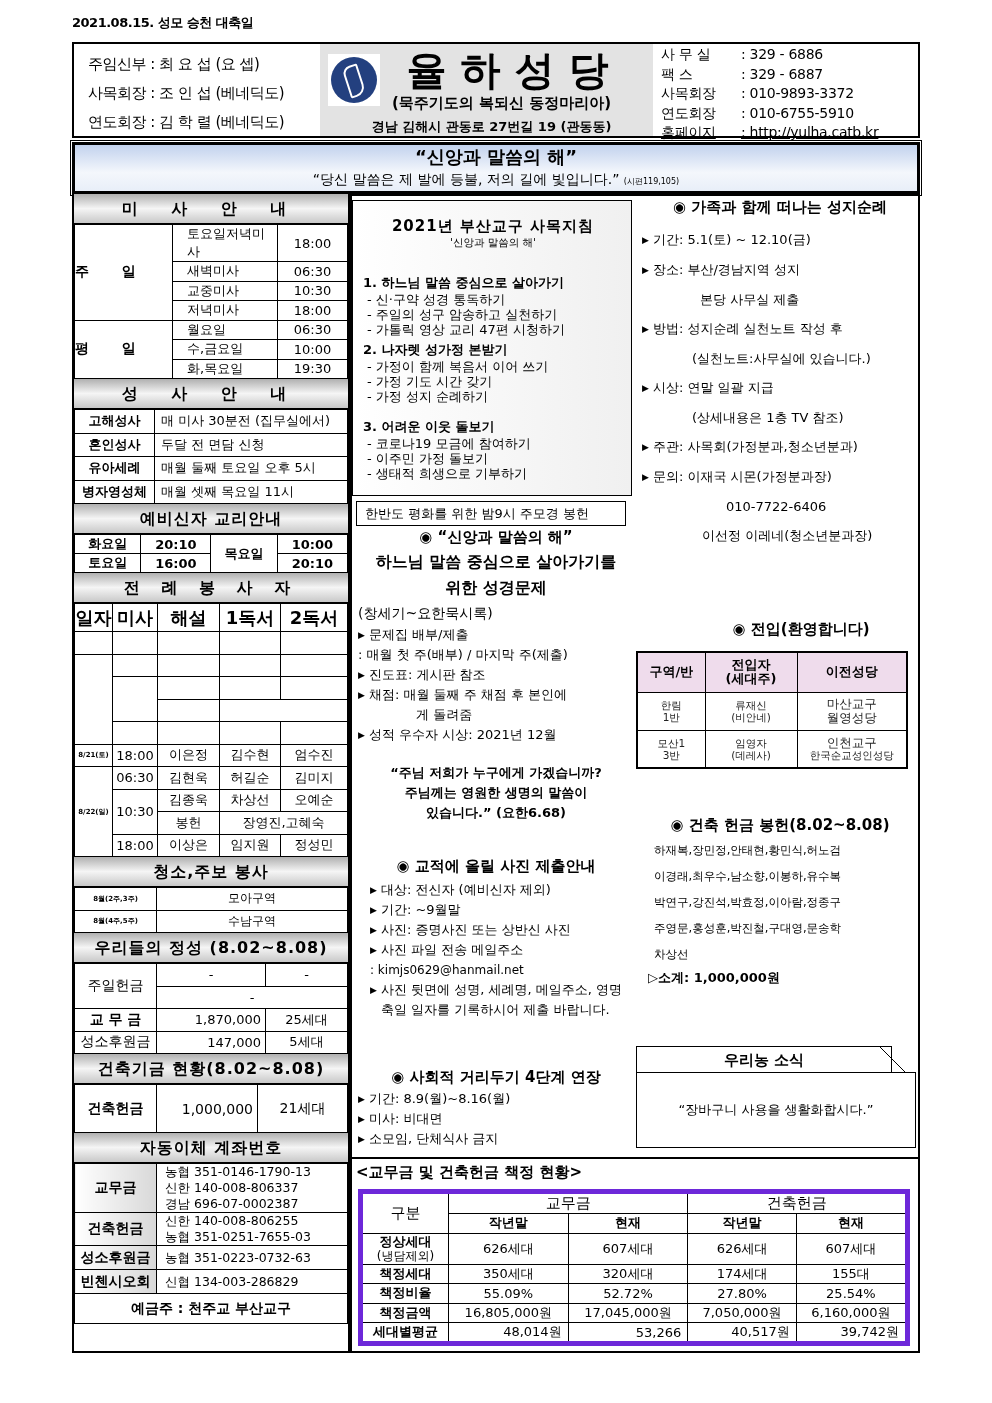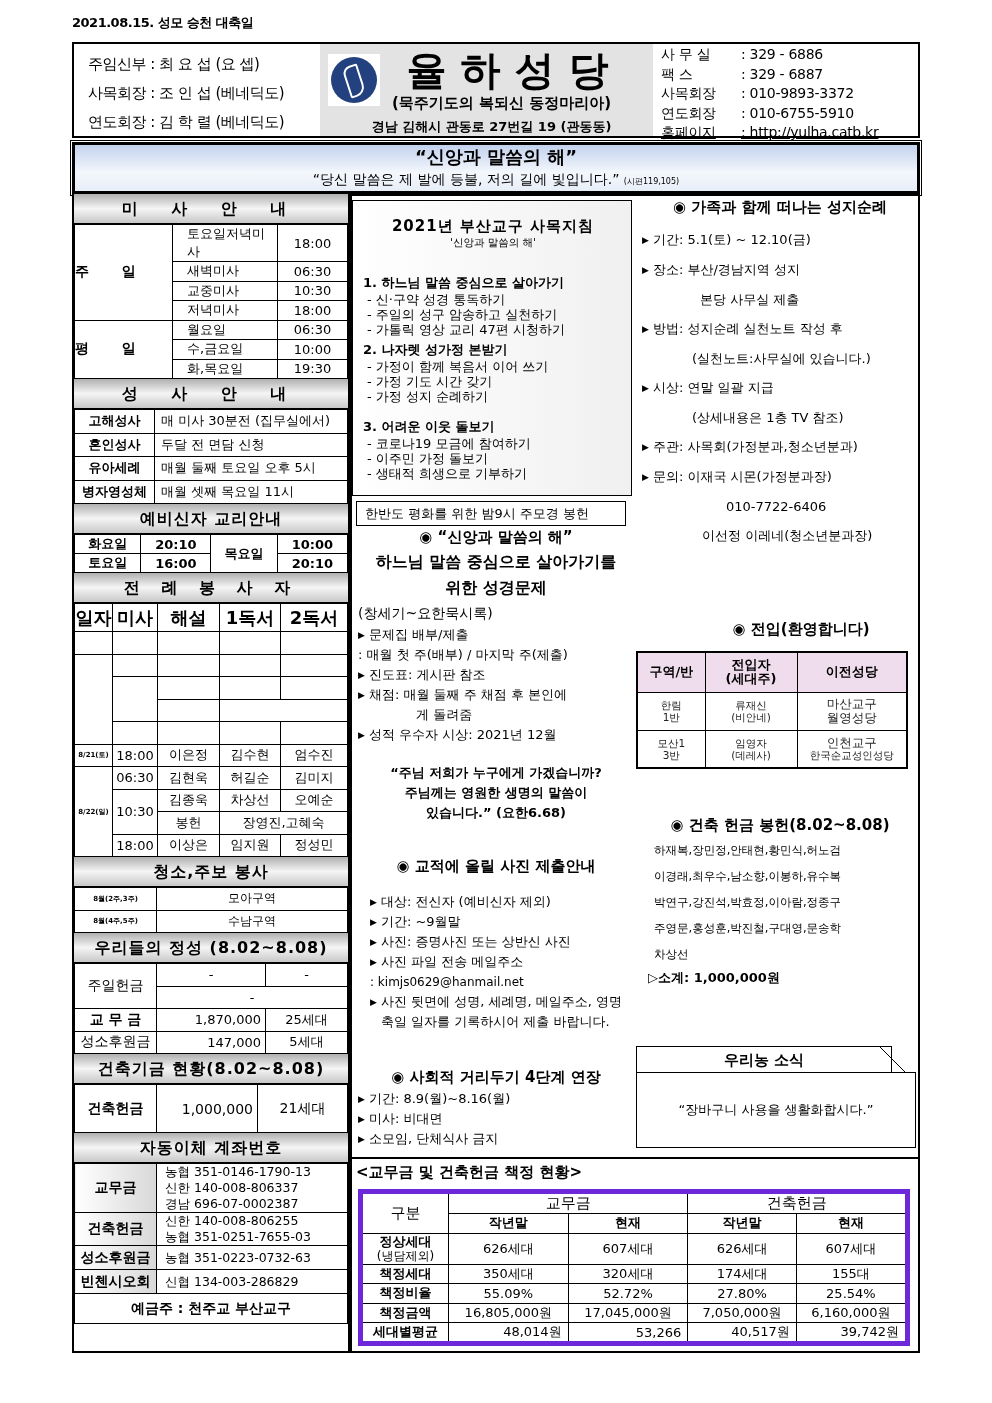--- a/index.html
+++ b/index.html
@@ -396,21 +396,21 @@
   </div>
   <div style="text-align:center; font-size:13px; font-weight:bold; line-height:20px; margin-top:18px">
     <div>“주님 저희가 누구에게 가겠습니까?</div>
     <div>주님께는 영원한 생명의 말씀이</div>
     <div>있습니다.” (요한6.68)</div>
   </div>
 </div>
 
 <div class="abs" style="left:358px; top:857px; width:276px;">
   <div class="sec-title">◉ 교적에 올릴 사진 제출안내</div>
-  <div class="bullet-list" style="padding-left:12px; margin-top:16px">
+  <div class="bullet-list" style="padding-left:12px; margin-top:4px">
     <div class="li"><span class="tri">▶</span><span>대상: 전신자 (예비신자 제외)</span></div>
     <div class="li"><span class="tri">▶</span><span>기간: ~9월말</span></div>
     <div class="li"><span class="tri">▶</span><span>사진: 증명사진 또는 상반신 사진</span></div>
     <div class="li"><span class="tri">▶</span><span>사진 파일 전송 메일주소</span></div>
     <div class="li" style="font-size:12px">: kimjs0629@hanmail.net</div>
     <div class="li" style="display:flex">
         <span class="tri">▶</span>
         <span>사진 뒷면에 성명, 세례명, 메일주소, 영명축일 일자를 기록하시어 제출 바랍니다.</span>
       </div>
   </div>

